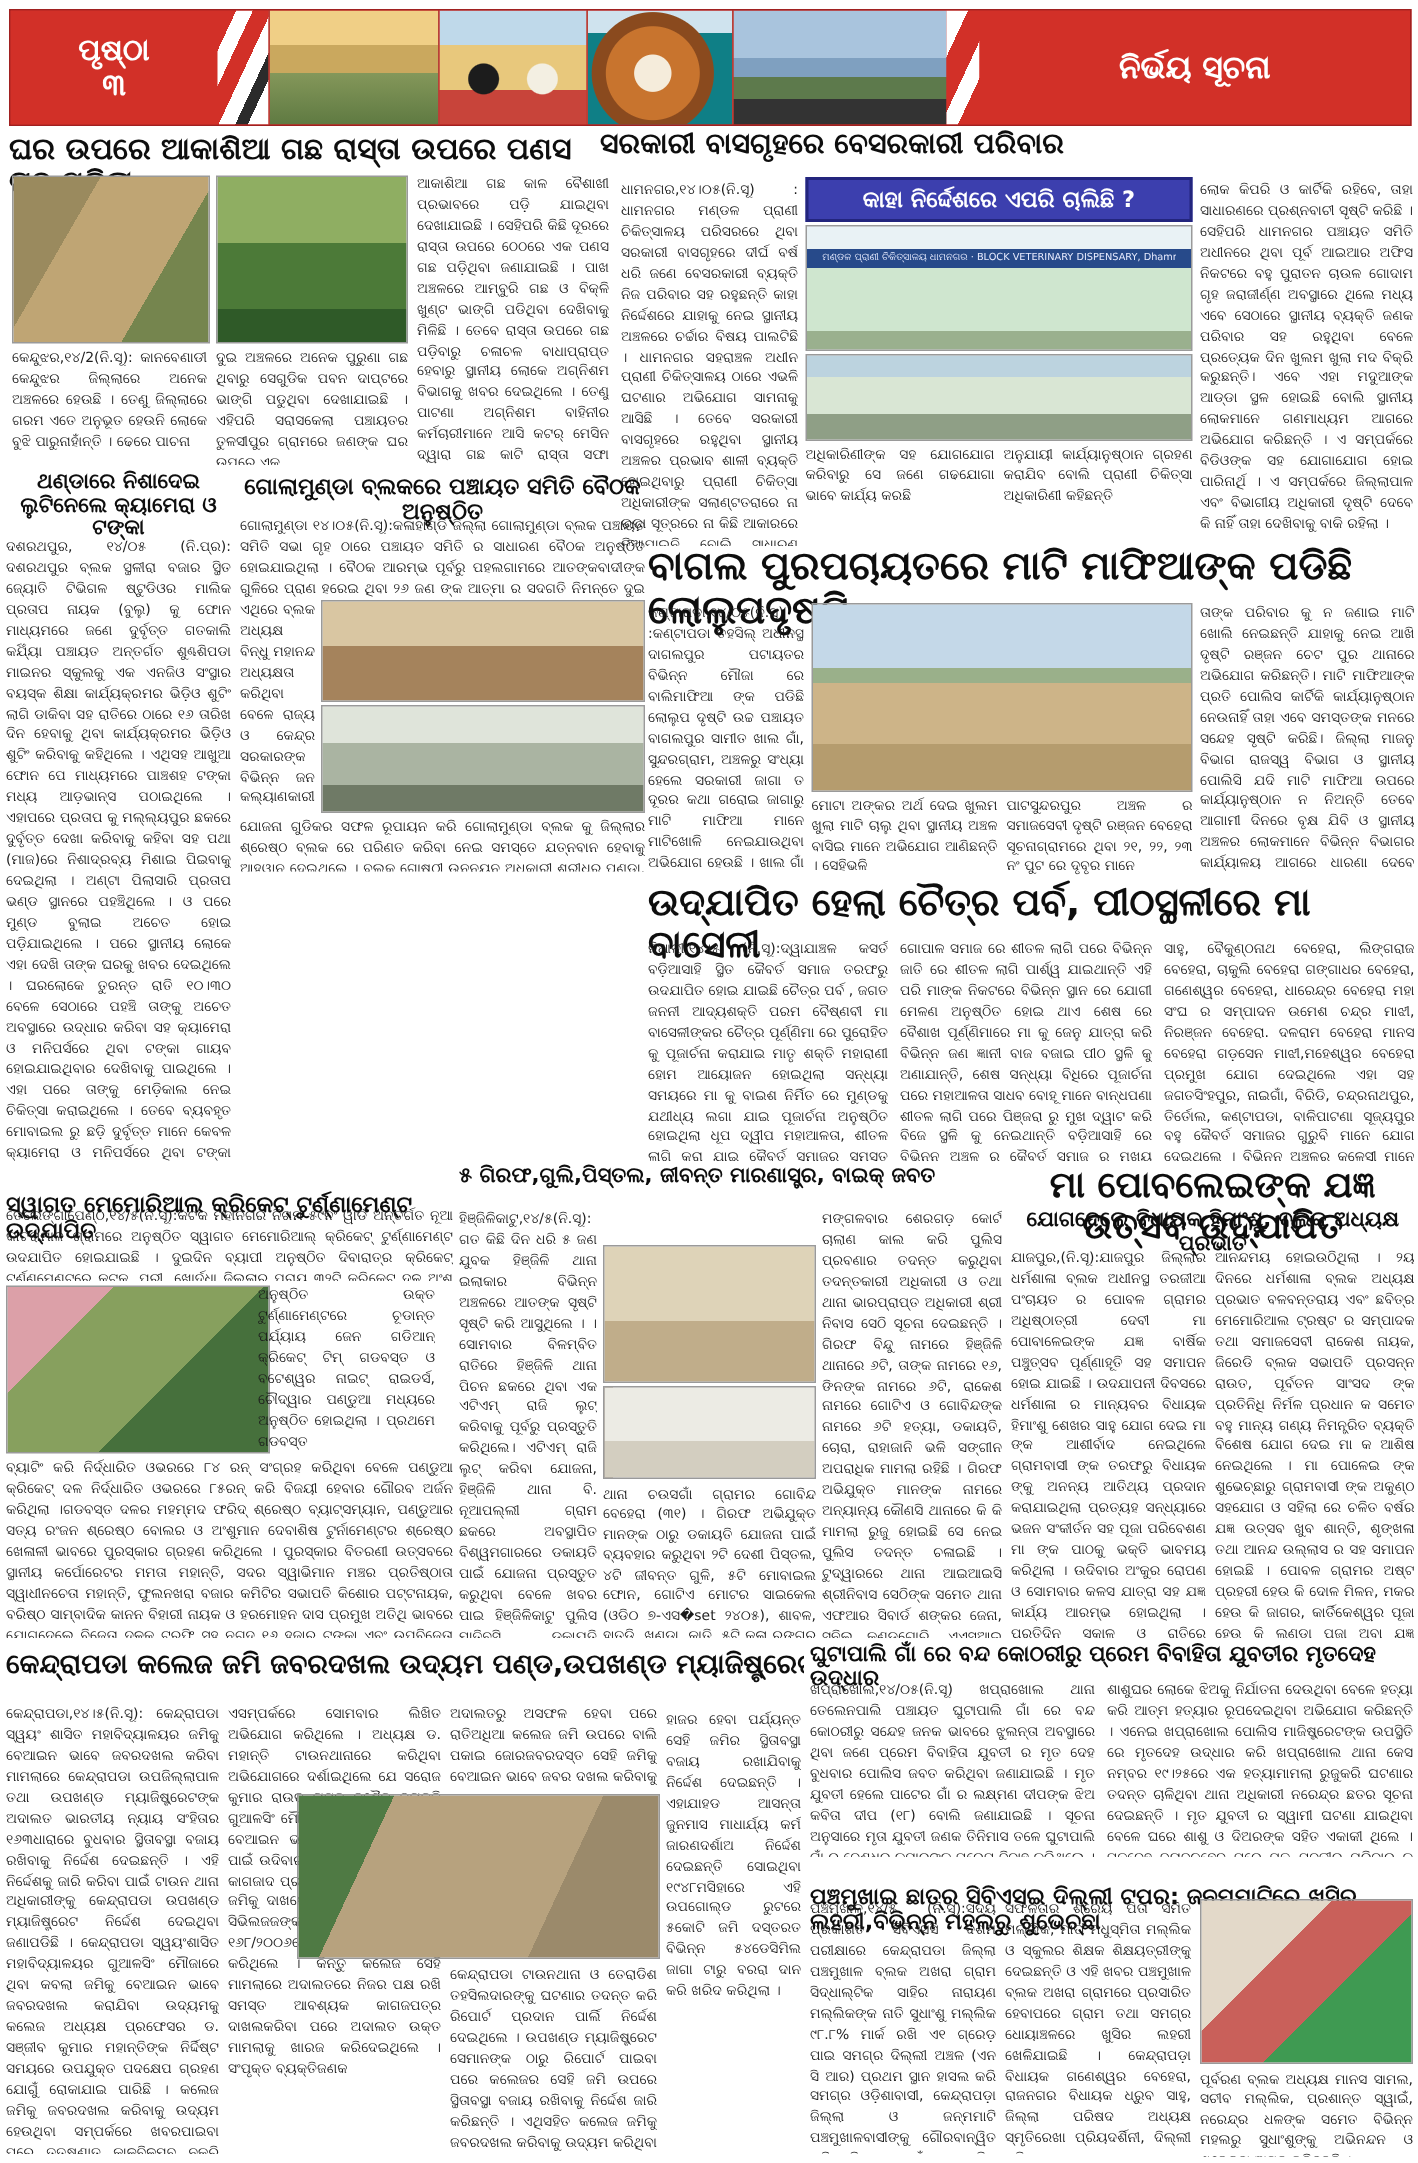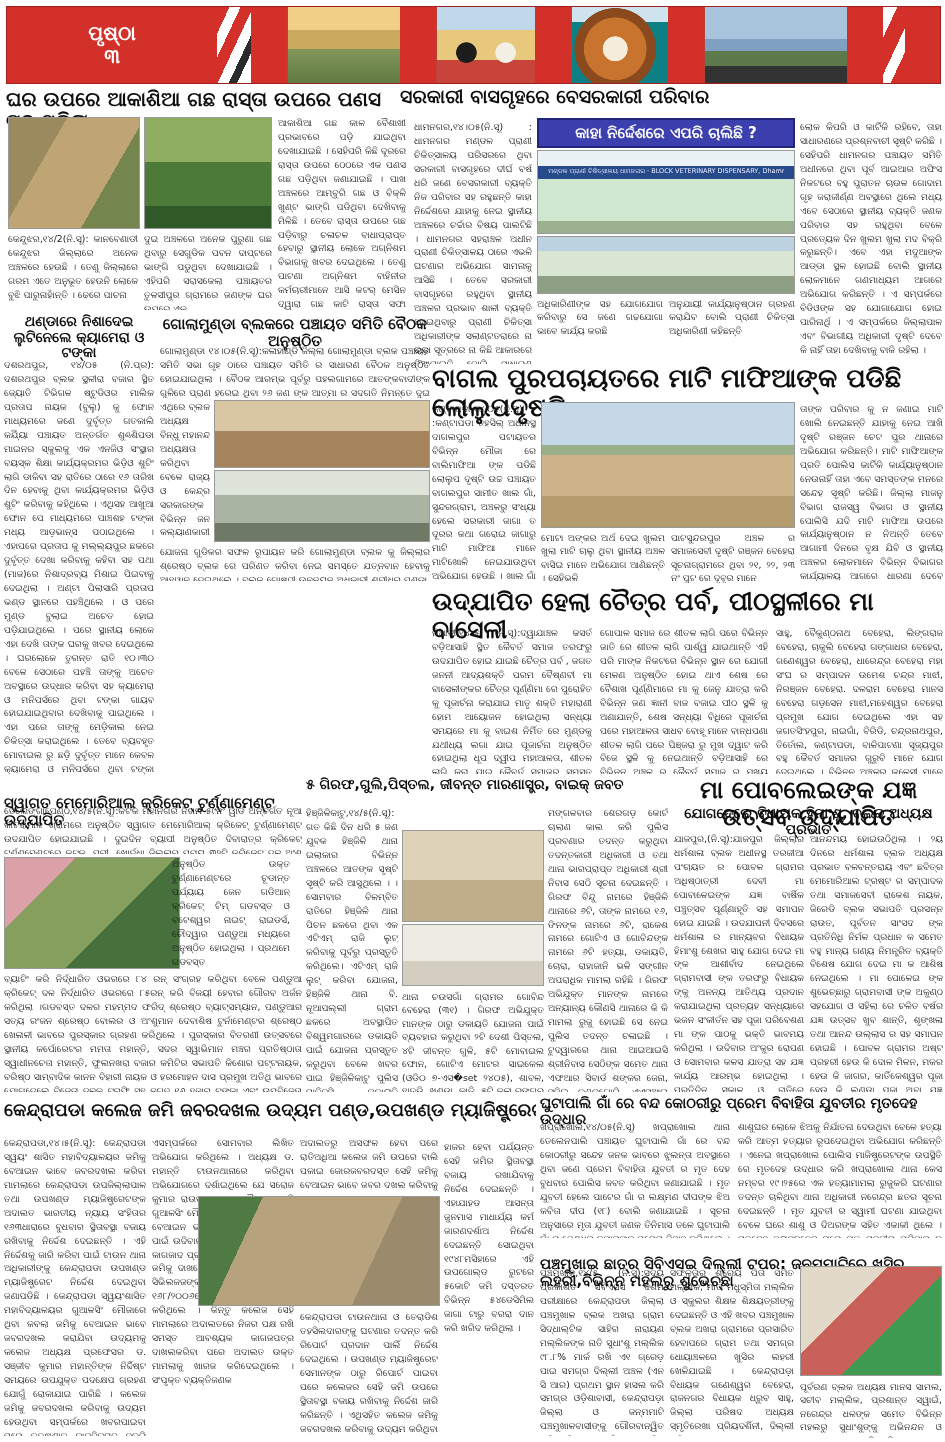--- a/index.html
+++ b/index.html
@@ -4,21 +4,21 @@
 <style>
   html,body{margin:0;padding:0;}
   body{
     width:945px;height:1442px;position:relative;background:#ffffff;
     font-family:"DejaVu Sans","Liberation Sans",sans-serif;color:#1b1b1b;
     overflow:hidden;
   }
   .abs{position:absolute;}
   
   .masthead{left:6px;top:6px;width:933px;height:76px;background:#d23028;border:1px solid #a02020;display:flex;overflow:hidden;}
-  .mh-seg{height:100%;flex:0 0 auto;position:relative;margin-left:36px;}
+  .mh-seg{height:100%;flex:0 0 auto;position:relative;}
   .mh-page{width:138px;background:#d23028;color:#fff;display:flex;flex-direction:column;align-items:center;justify-content:center;font-weight:bold;font-size:20px;line-height:1.15;}
   .mh-stripe{width:34px;background:
     linear-gradient(115deg,#d23028 18%,#ffffff 18% 34%,#d23028 34% 52%,#ffffff 52% 68%,#2b2b2b 68% 80%,#ffffff 80%);}
   .mh-stripe2{width:22px;background:
     linear-gradient(115deg,#ffffff 25%,#d23028 25% 55%,#ffffff 55% 75%,#d23028 75%);}
   .mh-img{border-left:1px solid #b84038;}
   .ph-rural{width:112px;background:linear-gradient(180deg,#f0cf86 0 30%,#caa85e 30% 55%,#84975a 55%,#5f7a42);}
   .ph-deity{width:98px;background:
     radial-gradient(circle at 30% 60%,#1c1c1c 0 12%,transparent 13%),
     radial-gradient(circle at 70% 60%,#f3efe2 0 12%,transparent 13%),

